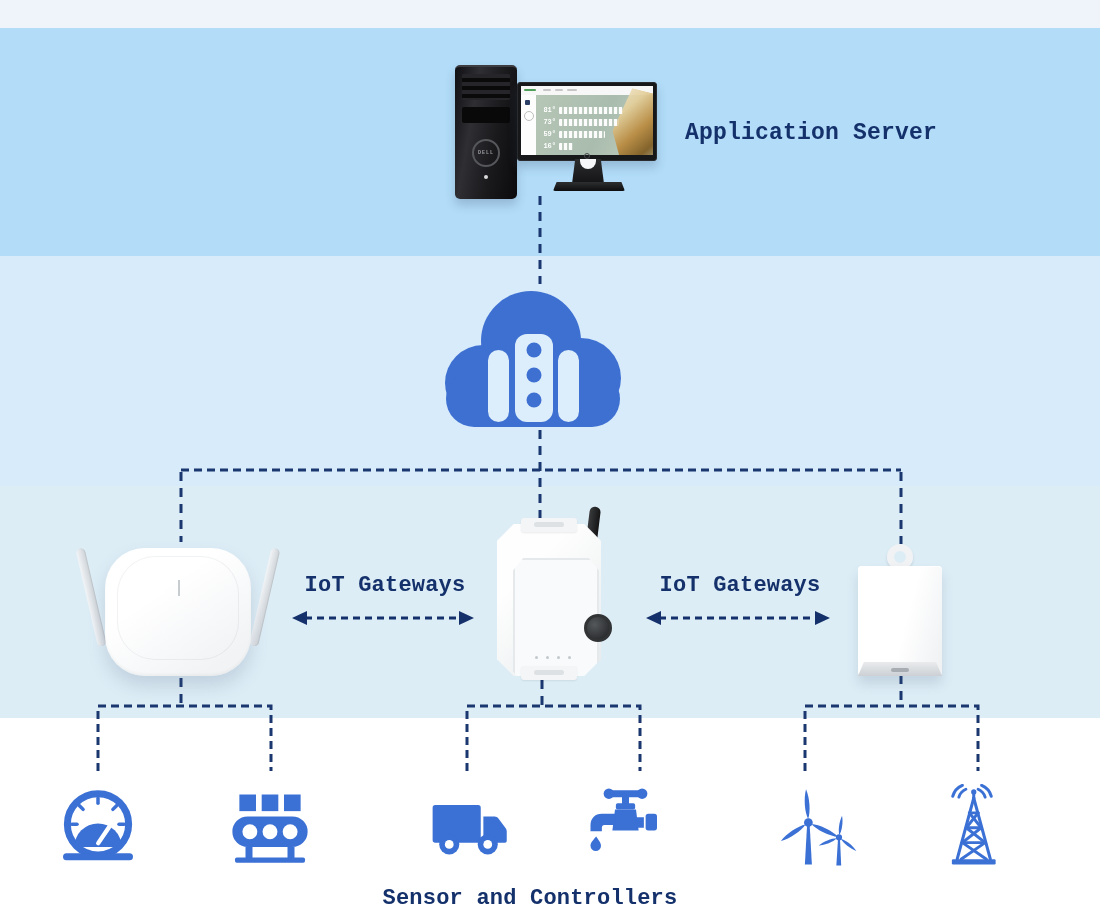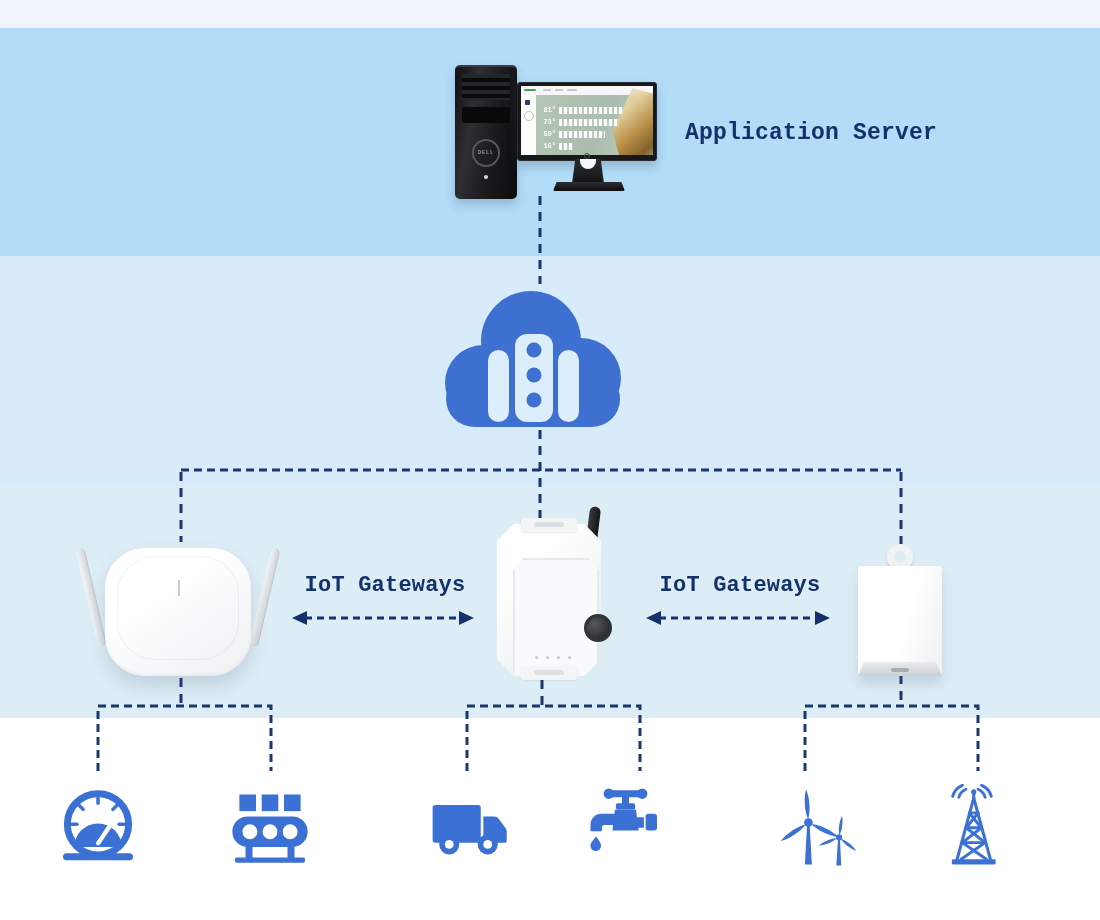--- a/index.html
+++ b/index.html
@@ -354,14 +354,15 @@
       <path d="M50 11 V17"></path>
       <path d="M41 6 Q35 8.5 33 15"></path>
       <path d="M37 1.5 Q28.5 5 26 14"></path>
       <path d="M55 6 Q61 8.5 63 15"></path>
       <path d="M59 1.5 Q67.5 5 70 14"></path>
     </g>
     <circle cx="50" cy="9" r="3" class="icon-blue"></circle>
     <rect x="25" y="86" width="50" height="6" rx="1.5" class="icon-blue"></rect>
   </svg>
 
+  <div class="lbl lbl-sensors">Sensor and Controllers</div>
 
 </div>
 
 </body></html>

